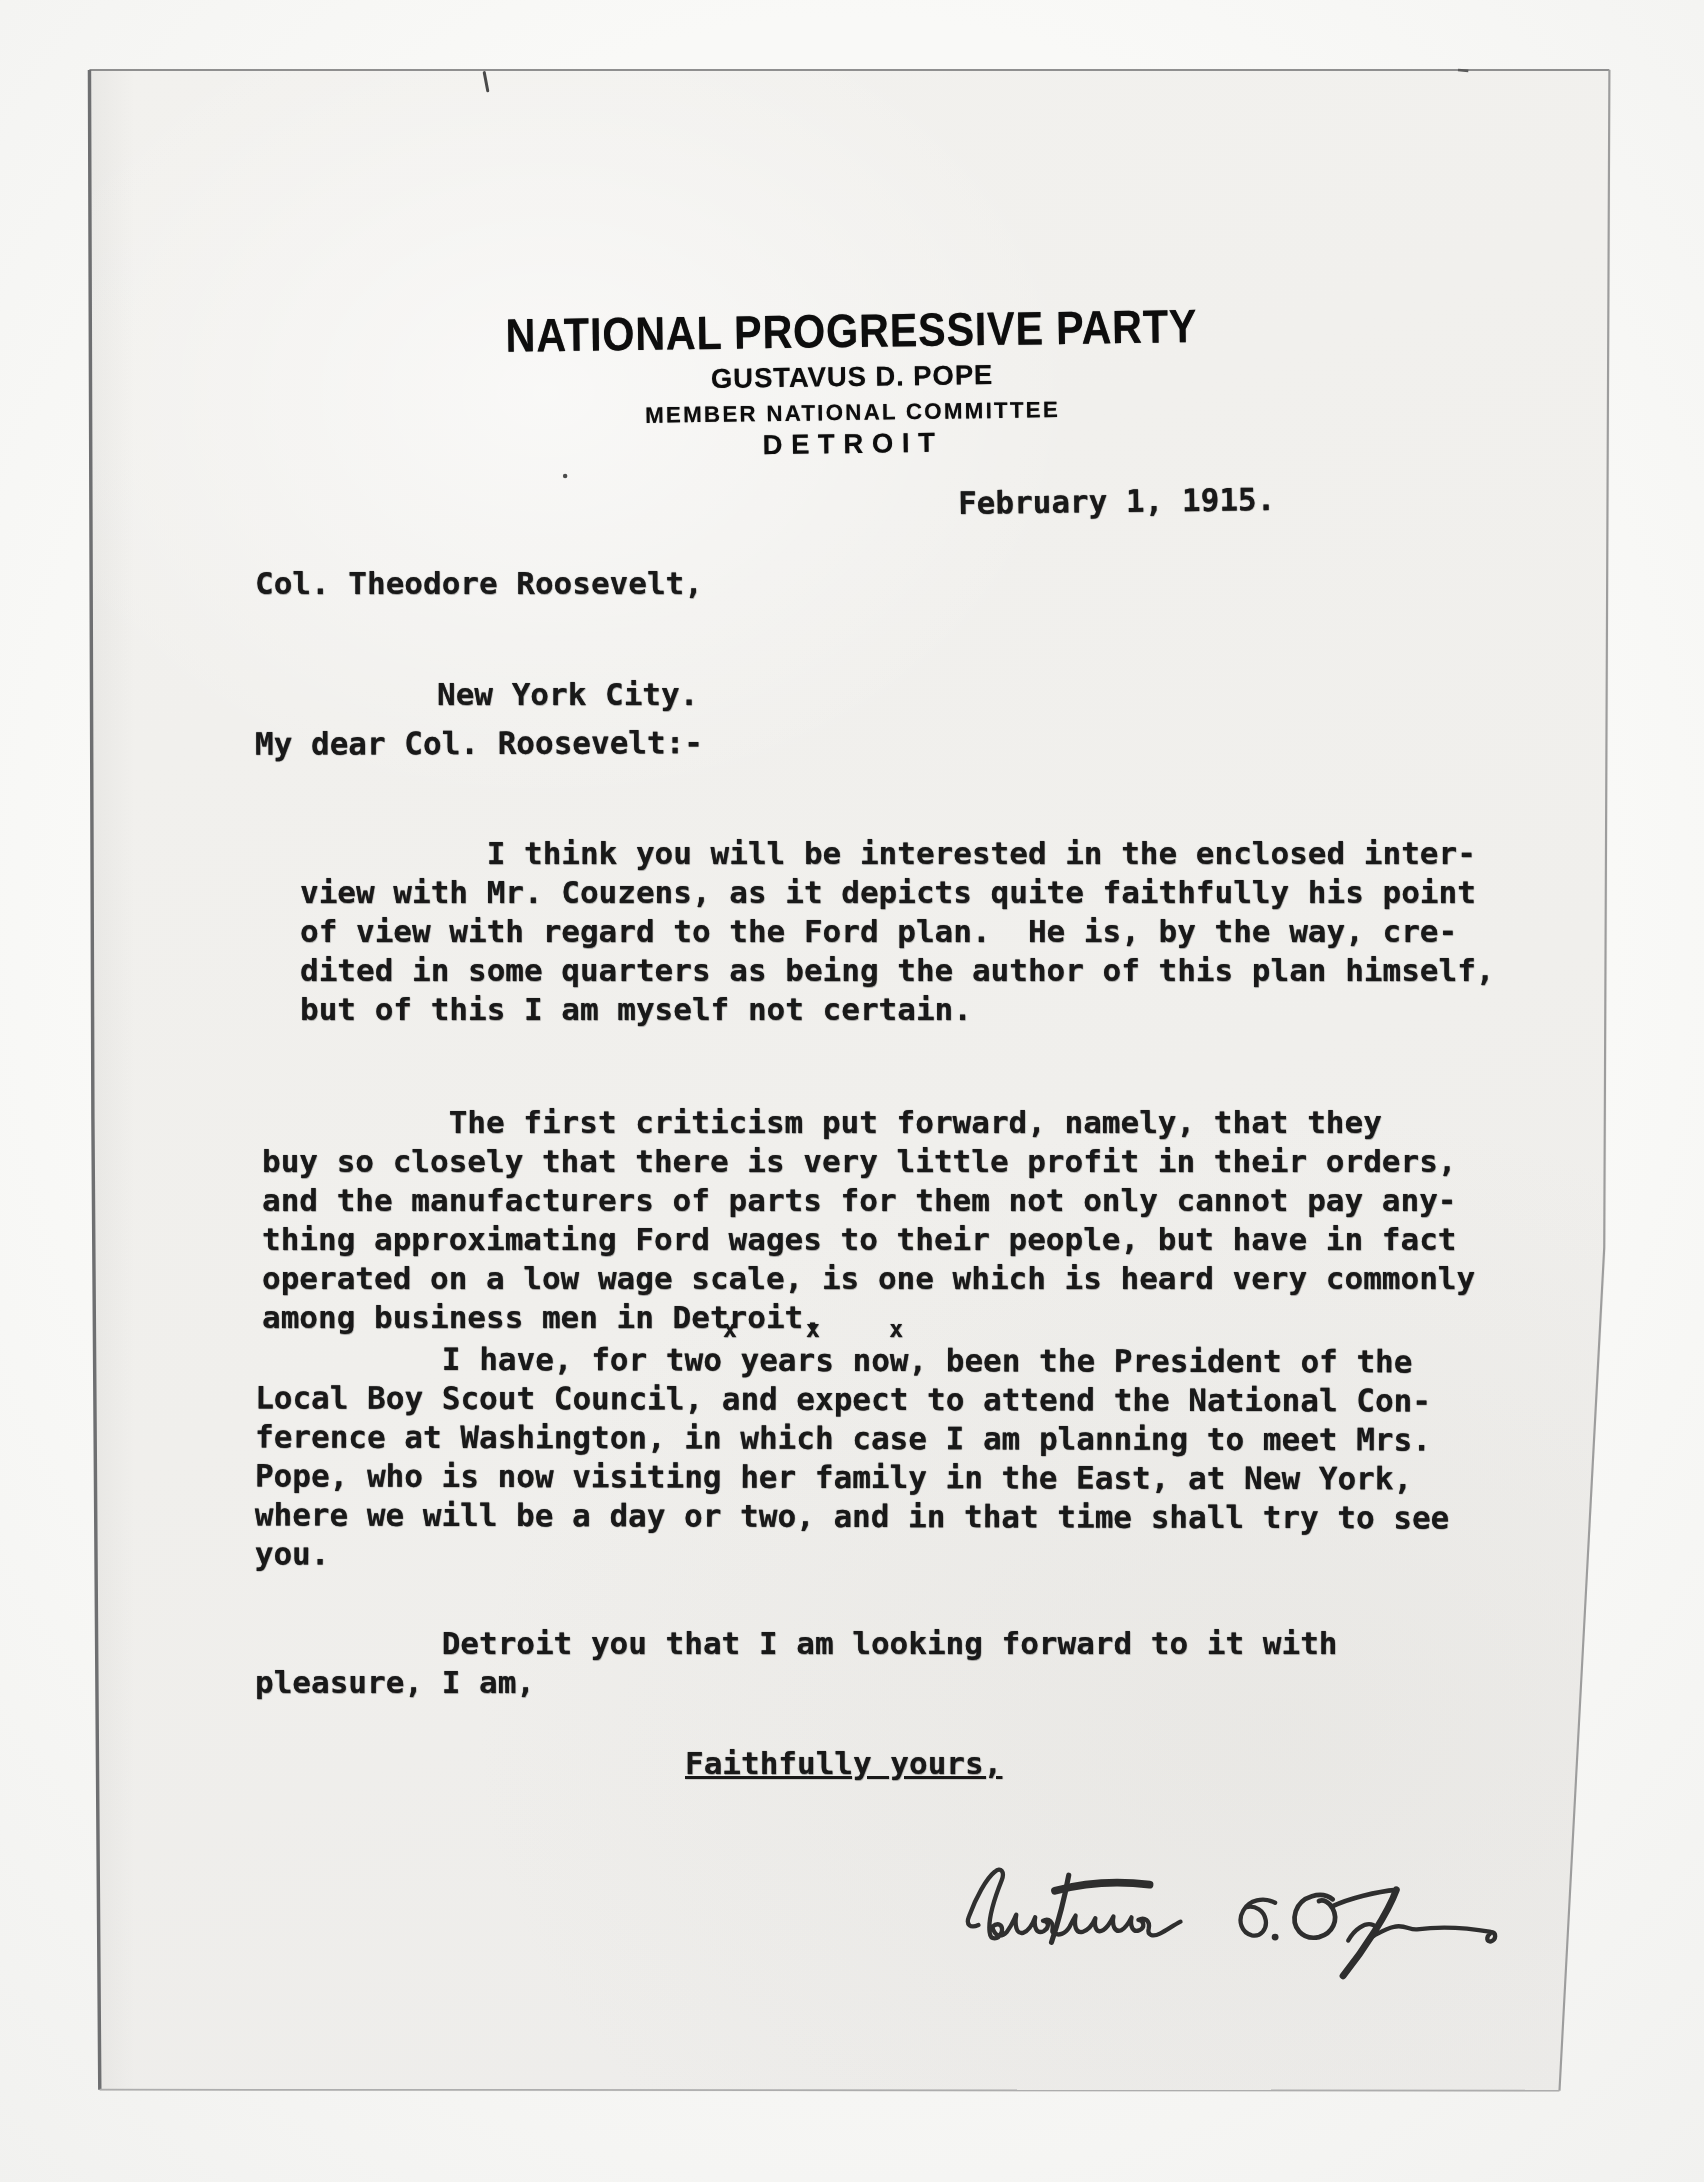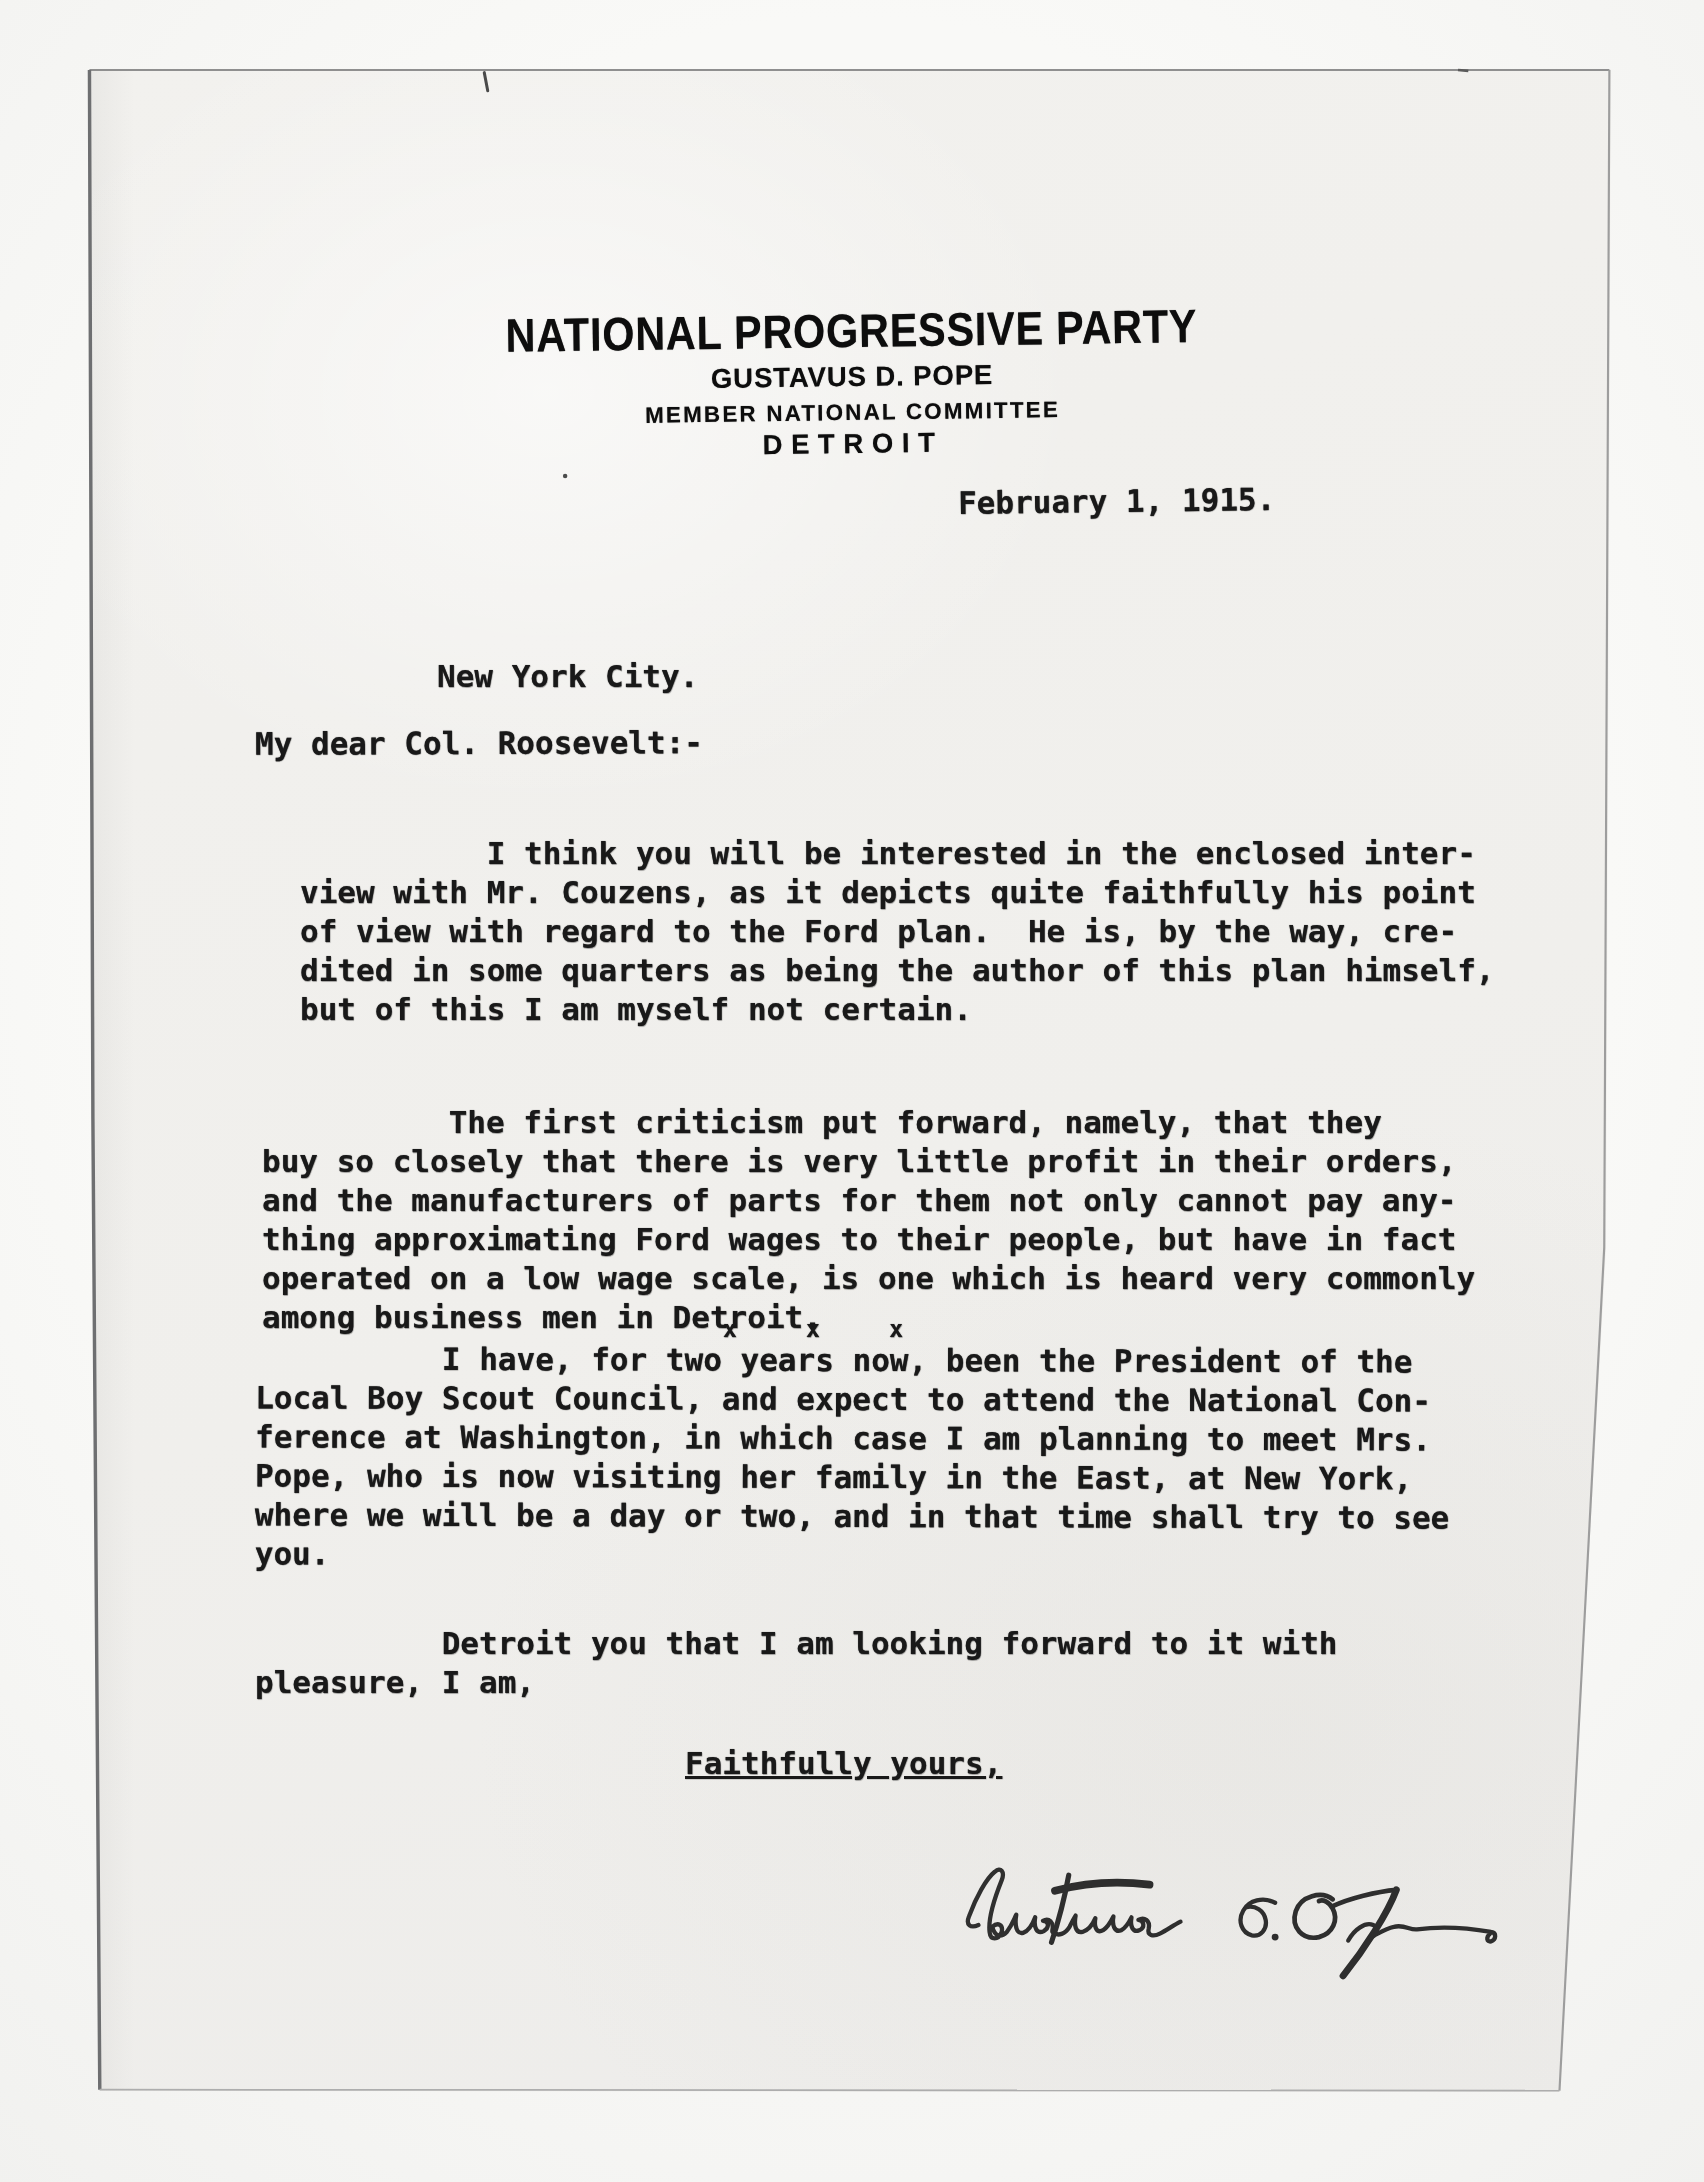--- a/index.html
+++ b/index.html
@@ -35,21 +35,21 @@
     text-shadow:0 0 0.9px rgba(10,10,10,.6);
   }
   .lh-line{position:absolute;left:0;right:0;text-align:center;white-space:nowrap;}
   .lh-org{top:303px;font-size:47px;font-weight:700;}
   .lh-org > span{display:inline-block;transform:scaleX(.88);letter-spacing:0.9px;}
   .lh-name{top:361px;font-size:27.5px;font-weight:700;letter-spacing:0.9px;}
   .lh-role{top:400px;font-size:22.4px;font-weight:700;letter-spacing:2.2px;}
   .lh-city{top:428px;font-size:27.5px;font-weight:700;letter-spacing:8.6px;}
   .date-line{left:958px;top:482px;transform:rotate(-0.7deg);}
   .recipient-line{left:255px;top:564px;}
-  .recipient-city-line{left:437px;top:657px;}
+  .recipient-city-line{left:437px;top:675px;}
   .salutation-line{left:255px;top:724px;transform:rotate(-0.2deg);}
   .para-1{left:255px;top:834px;margin-left:45px;}
   .para-2{left:262px;top:1075px;margin-top:28px;}
   .section-break{left:723px;top:1310px;font-size:23px;}
   .para-3{left:255px;top:1341px;transform:rotate(0.15deg);}
   .para-4{left:255px;top:1624px;}
   .valediction-line{left:685px;top:1744px;text-decoration:underline;}
   .signature{position:absolute;left:938px;top:1815px;width:602px;height:172px;}
 </style>
 </head>
@@ -71,20 +71,21 @@
 
   <div class="letterhead">
     <div class="lh-line lh-org"><span>NATIONAL PROGRESSIVE PARTY</span></div>
     <div class="lh-line lh-name">GUSTAVUS D. POPE</div>
     <div class="lh-line lh-role">MEMBER NATIONAL COMMITTEE</div>
     <div class="lh-line lh-city">DETROIT</div>
   </div>
 
   <div class="typed date-line">February 1, 1915.</div>
 
+  <div class="typed recipient-line">Col. Theodore Roosevelt,</div>
   <div class="typed recipient-city-line">New York City.</div>
   <div class="typed salutation-line">My dear Col. Roosevelt:-</div>
 
   <div class="typed para-1">          I think you will be interested in the enclosed inter-
 view with Mr. Couzens, as it depicts quite faithfully his point
 of view with regard to the Ford plan.  He is, by the way, cre-
 dited in some quarters as being the author of this plan himself,
 but of this I am myself not certain.</div>
   <div class="typed para-2">          The first criticism put forward, namely, that they
 buy so closely that there is very little profit in their orders,

